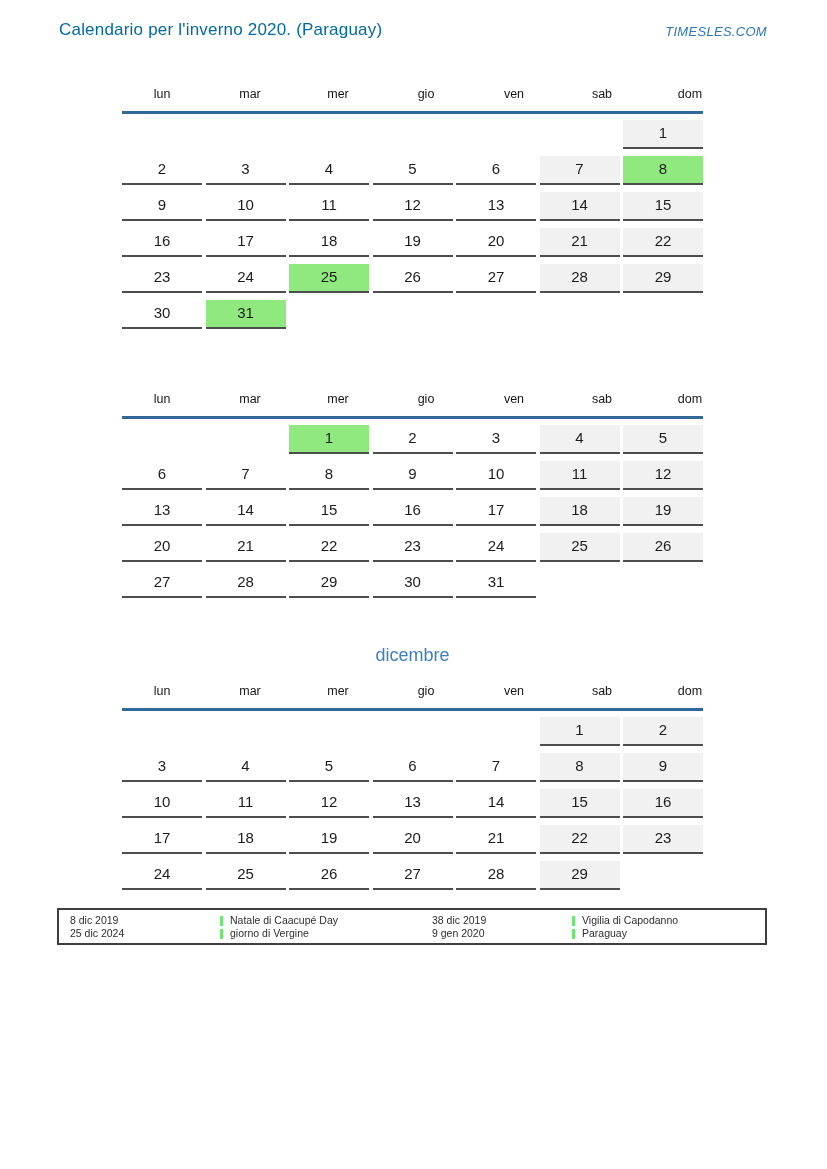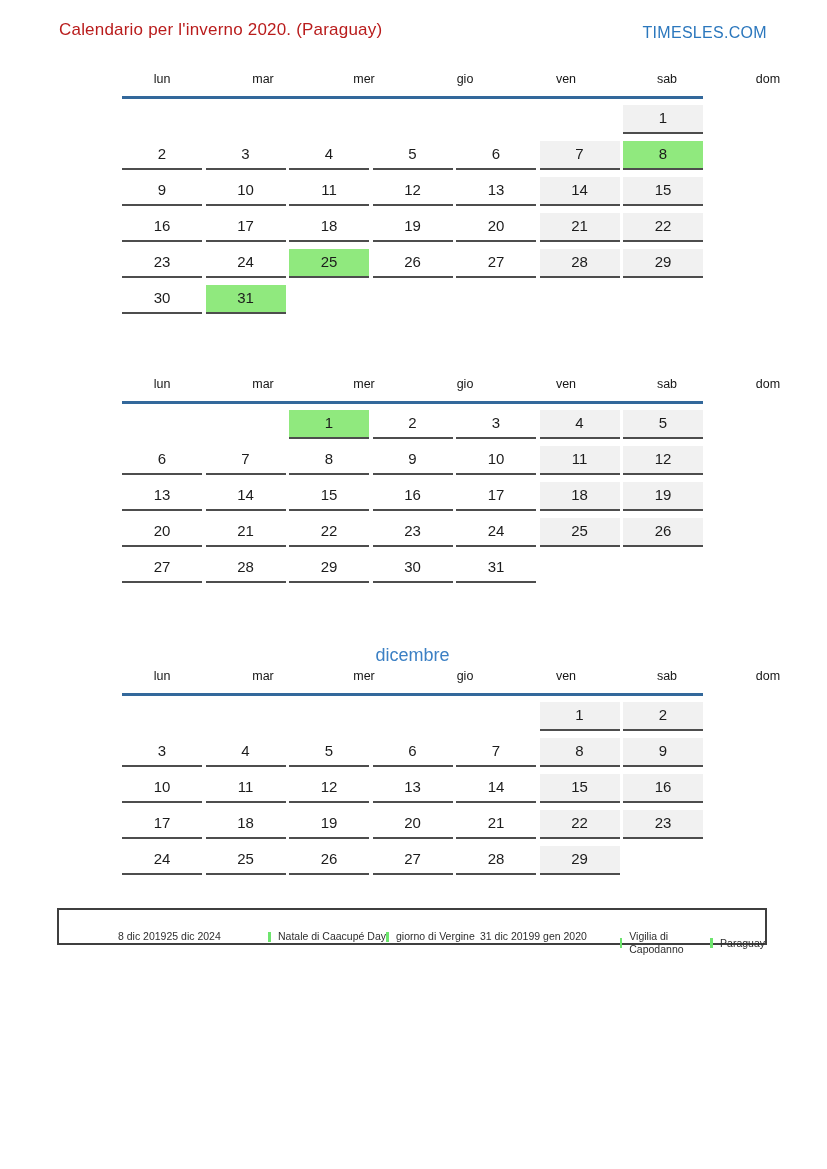--- a/index.html
+++ b/index.html
@@ -3,35 +3,35 @@
 <meta charset="utf-8">
 <style>
   html,body{margin:0;padding:0;}
   body{
     width:827px;height:1169px;position:relative;background:#ffffff;
     font-family:"Liberation Sans","DejaVu Sans",sans-serif;
     color:#1f1f1f;overflow:hidden;
   }
   .page-title{
     position:absolute;left:59px;top:20px;
-    font-size:17px;color:#b91c1c;letter-spacing:.2px;
+    font-size:17px;color:#0369a1;letter-spacing:.2px;
   }
   .site-link{
     position:absolute;right:60px;top:24px;
-    font-size:16px;color:var(--site_blue,#2b77bd);
-    text-decoration:none;letter-spacing:.3px;
+    font-size:13px;color:var(--site_blue,#2b77bd);
+    text-decoration:none;letter-spacing:.3px;font-style:italic;
   }
   .month{position:absolute;left:122px;width:581px;}
   .month-title{
     text-align:center;font-size:18px;line-height:24px;height:24px;
     color:var(--month_blue,#3c80c4);
   }
   .weekday-row{
-    margin-top:2px;height:15px;
-    display:grid;grid-template-columns:repeat(7,80px);column-gap:21px;
+    margin-top:17px;height:15px;
+    display:grid;grid-template-columns:repeat(7,80px);column-gap:8px;
   }
   .weekday{
     text-align:center;font-size:12.5px;line-height:15px;color:#161616;
   }
   .head-line{margin-top:9px;height:3px;background:var(--line_blue,#33689b);}
   .grid{
     margin-top:6px;
     display:grid;grid-template-columns:repeat(7,80px);
     grid-auto-rows:29px;column-gap:3.5px;row-gap:7px;
   }
@@ -39,30 +39,30 @@
     box-sizing:border-box;text-align:center;
     font-size:15px;line-height:26px;color:#1c1c1c;
   }
   .cell.filled{border-bottom:2px solid #4d4d4d;}
   .cell.weekend{background:var(--weekend_gray,#f1f1f1);}
   .cell.holiday{background:var(--holiday_green,#90e97e);}
   .legend-box{
     position:absolute;left:57px;top:908px;width:710px;height:37px;
     box-sizing:border-box;border:2px solid #3f3f3f;
   }
-  .legend-col{position:absolute;top:20px;display:flex;flex-direction:row;margin-left:48px;}
+  .legend-col{position:absolute;top:4px;display:flex;flex-direction:column;}
   .legend-line{font-size:10.5px;line-height:13px;color:#2e2e2e;display:flex;align-items:center;}
   .legend-bar{
     display:inline-block;width:3px;height:10px;margin-right:7px;
     background:var(--legend_green,#6ee56e);
   }
   .lg-dates-a{left:11px;}
   .lg-names-a{left:161px;}
   .lg-dates-b{left:373px;}
-  .lg-names-b{left:513px;gap:8px;}
+  .lg-names-b{left:513px;}
 </style>
 </head>
 <body>
 
 <div class="page-title">Calendario per l'inverno 2020. (Paraguay)</div>
 <a class="site-link" href="#">TIMESLES.COM</a>
 
 <div class="month" style="top:70px">
   <div class="weekday-row">
       <div class="weekday">lun</div>
@@ -230,21 +230,21 @@
     <div class="legend-line">
         <span class="legend-bar"></span>
         <span>Natale di Caacupé Day</span>
       </div>
     <div class="legend-line">
         <span class="legend-bar"></span>
         <span>giorno di Vergine</span>
       </div>
   </div>
   <div class="legend-col lg-dates-b">
-    <div class="legend-line">31 dic 2019</div>
+    <div class="legend-line">38 dic 2019</div>
     <div class="legend-line">9 gen 2020</div>
   </div>
   <div class="legend-col lg-names-b">
     <div class="legend-line">
         <span class="legend-bar"></span>
         <span>Vigilia di Capodanno</span>
       </div>
     <div class="legend-line">
         <span class="legend-bar"></span>
         <span>Paraguay</span>

